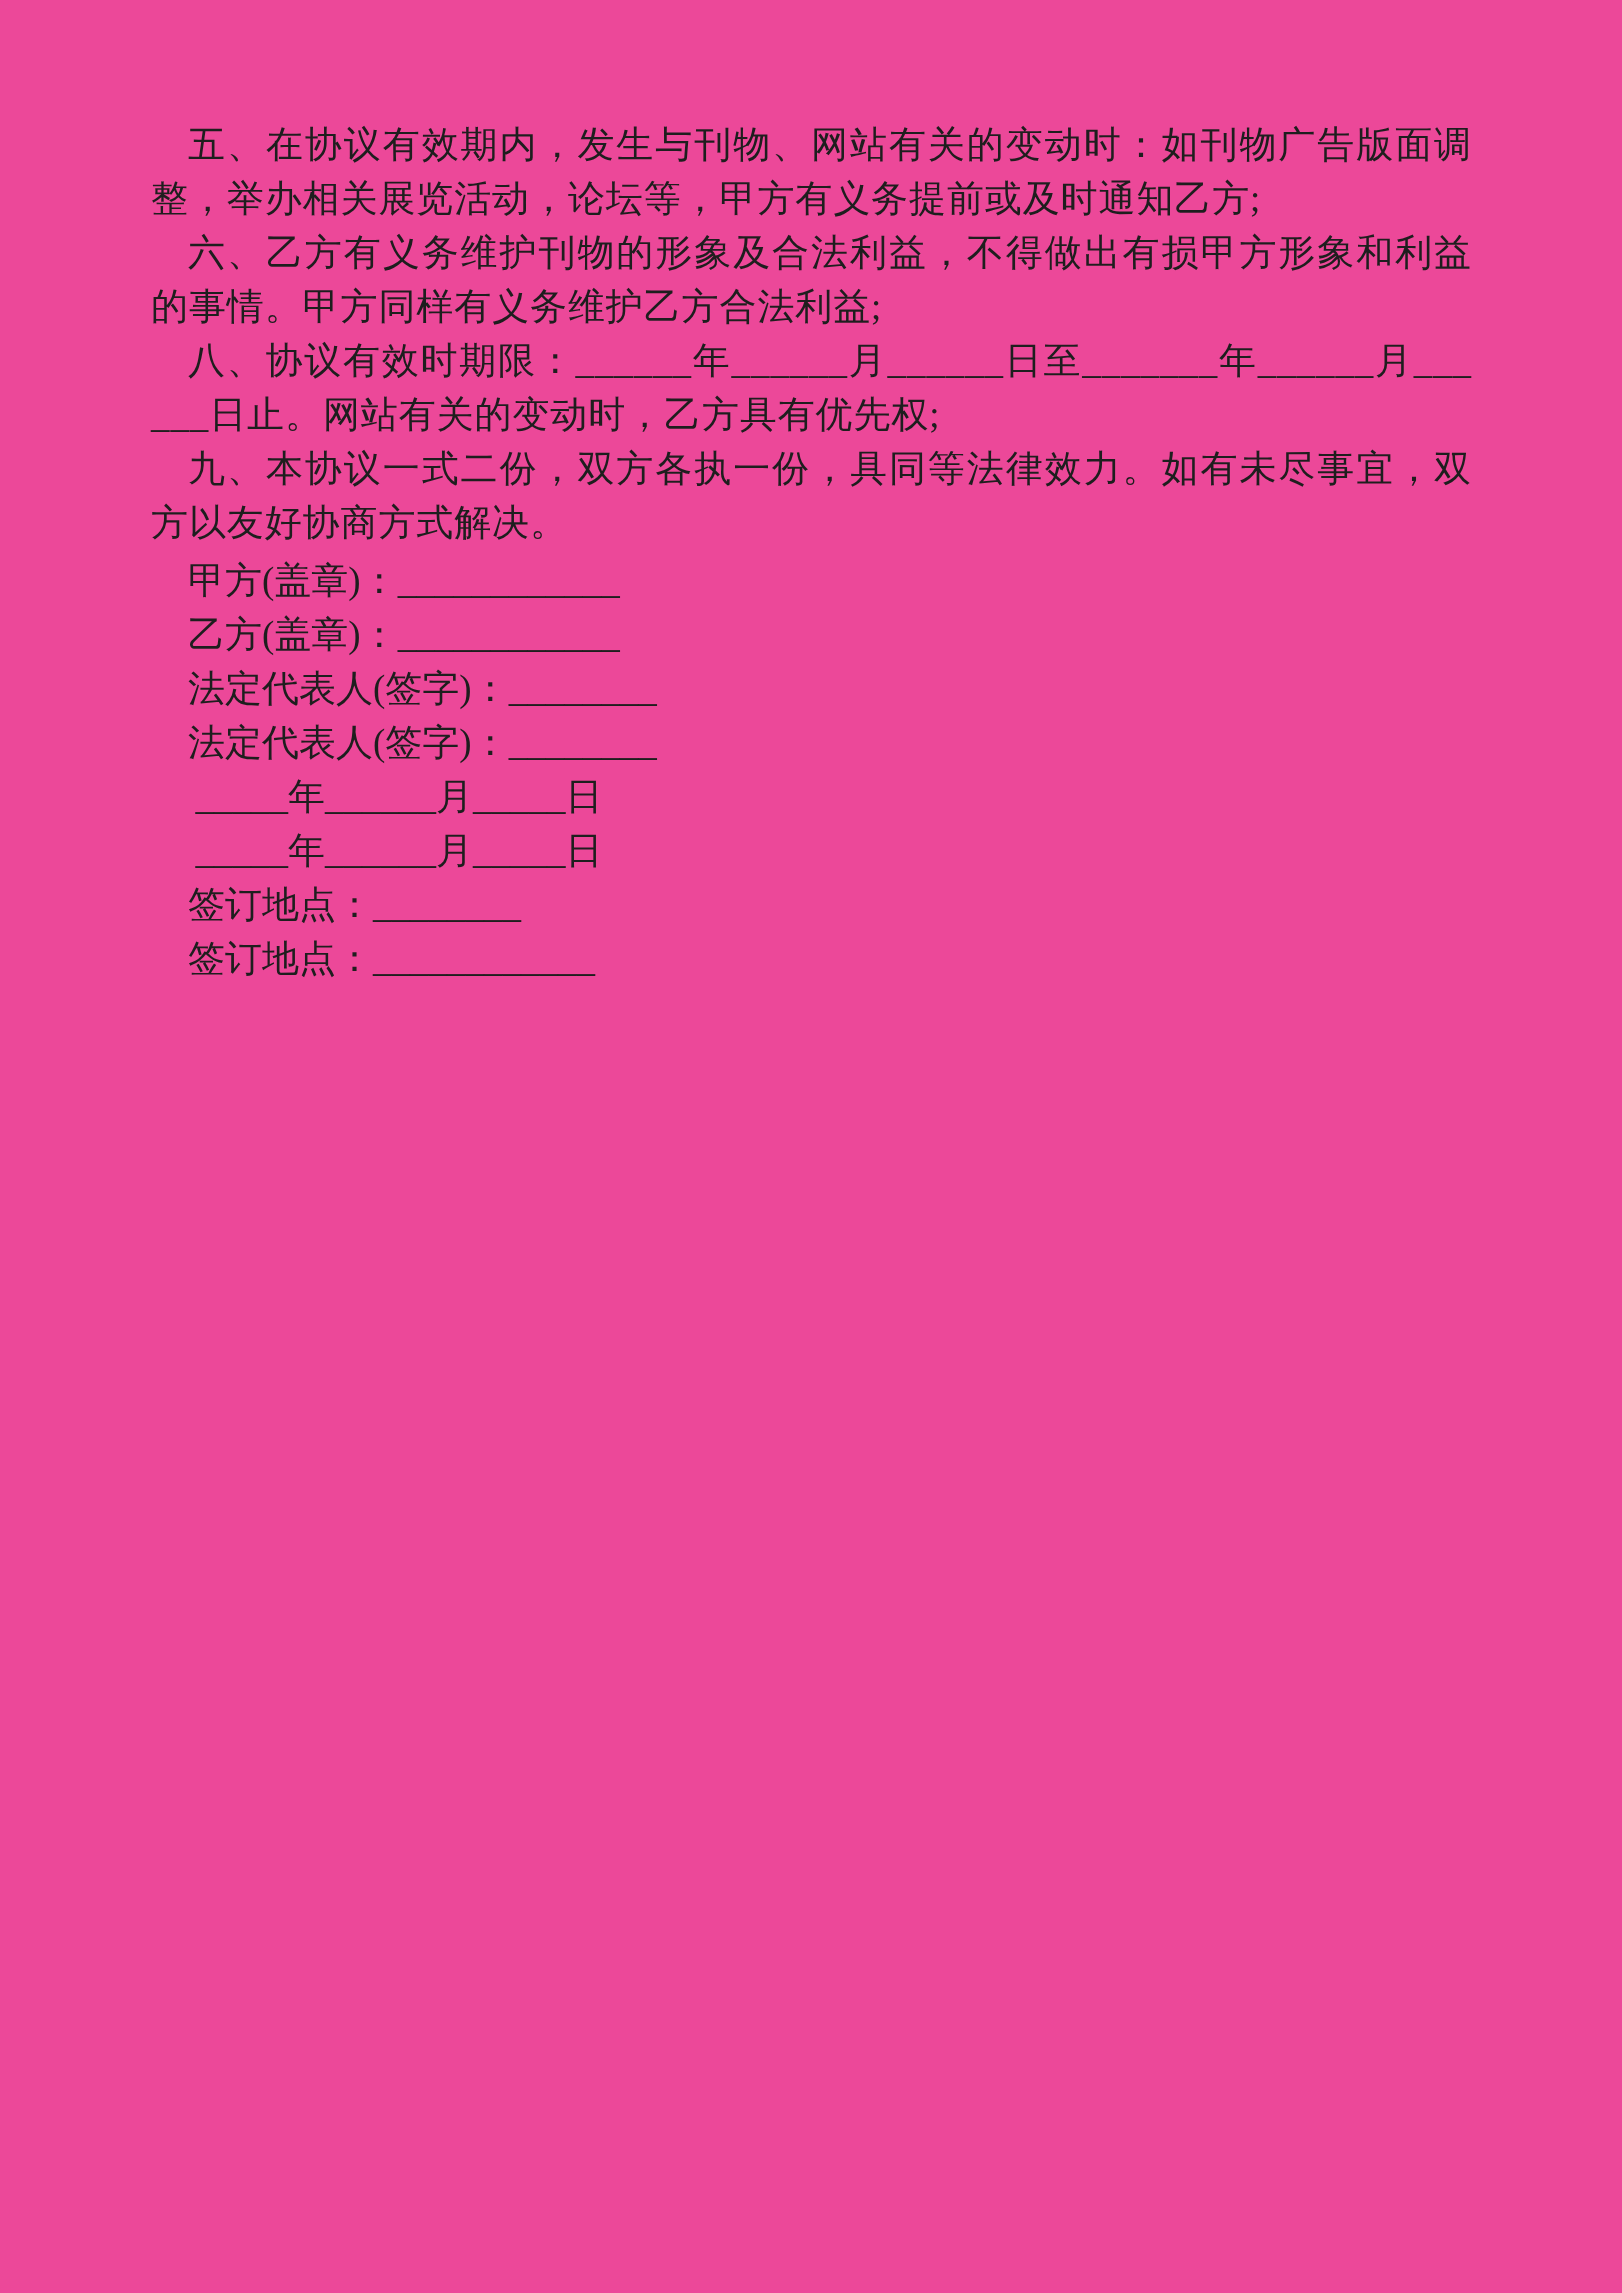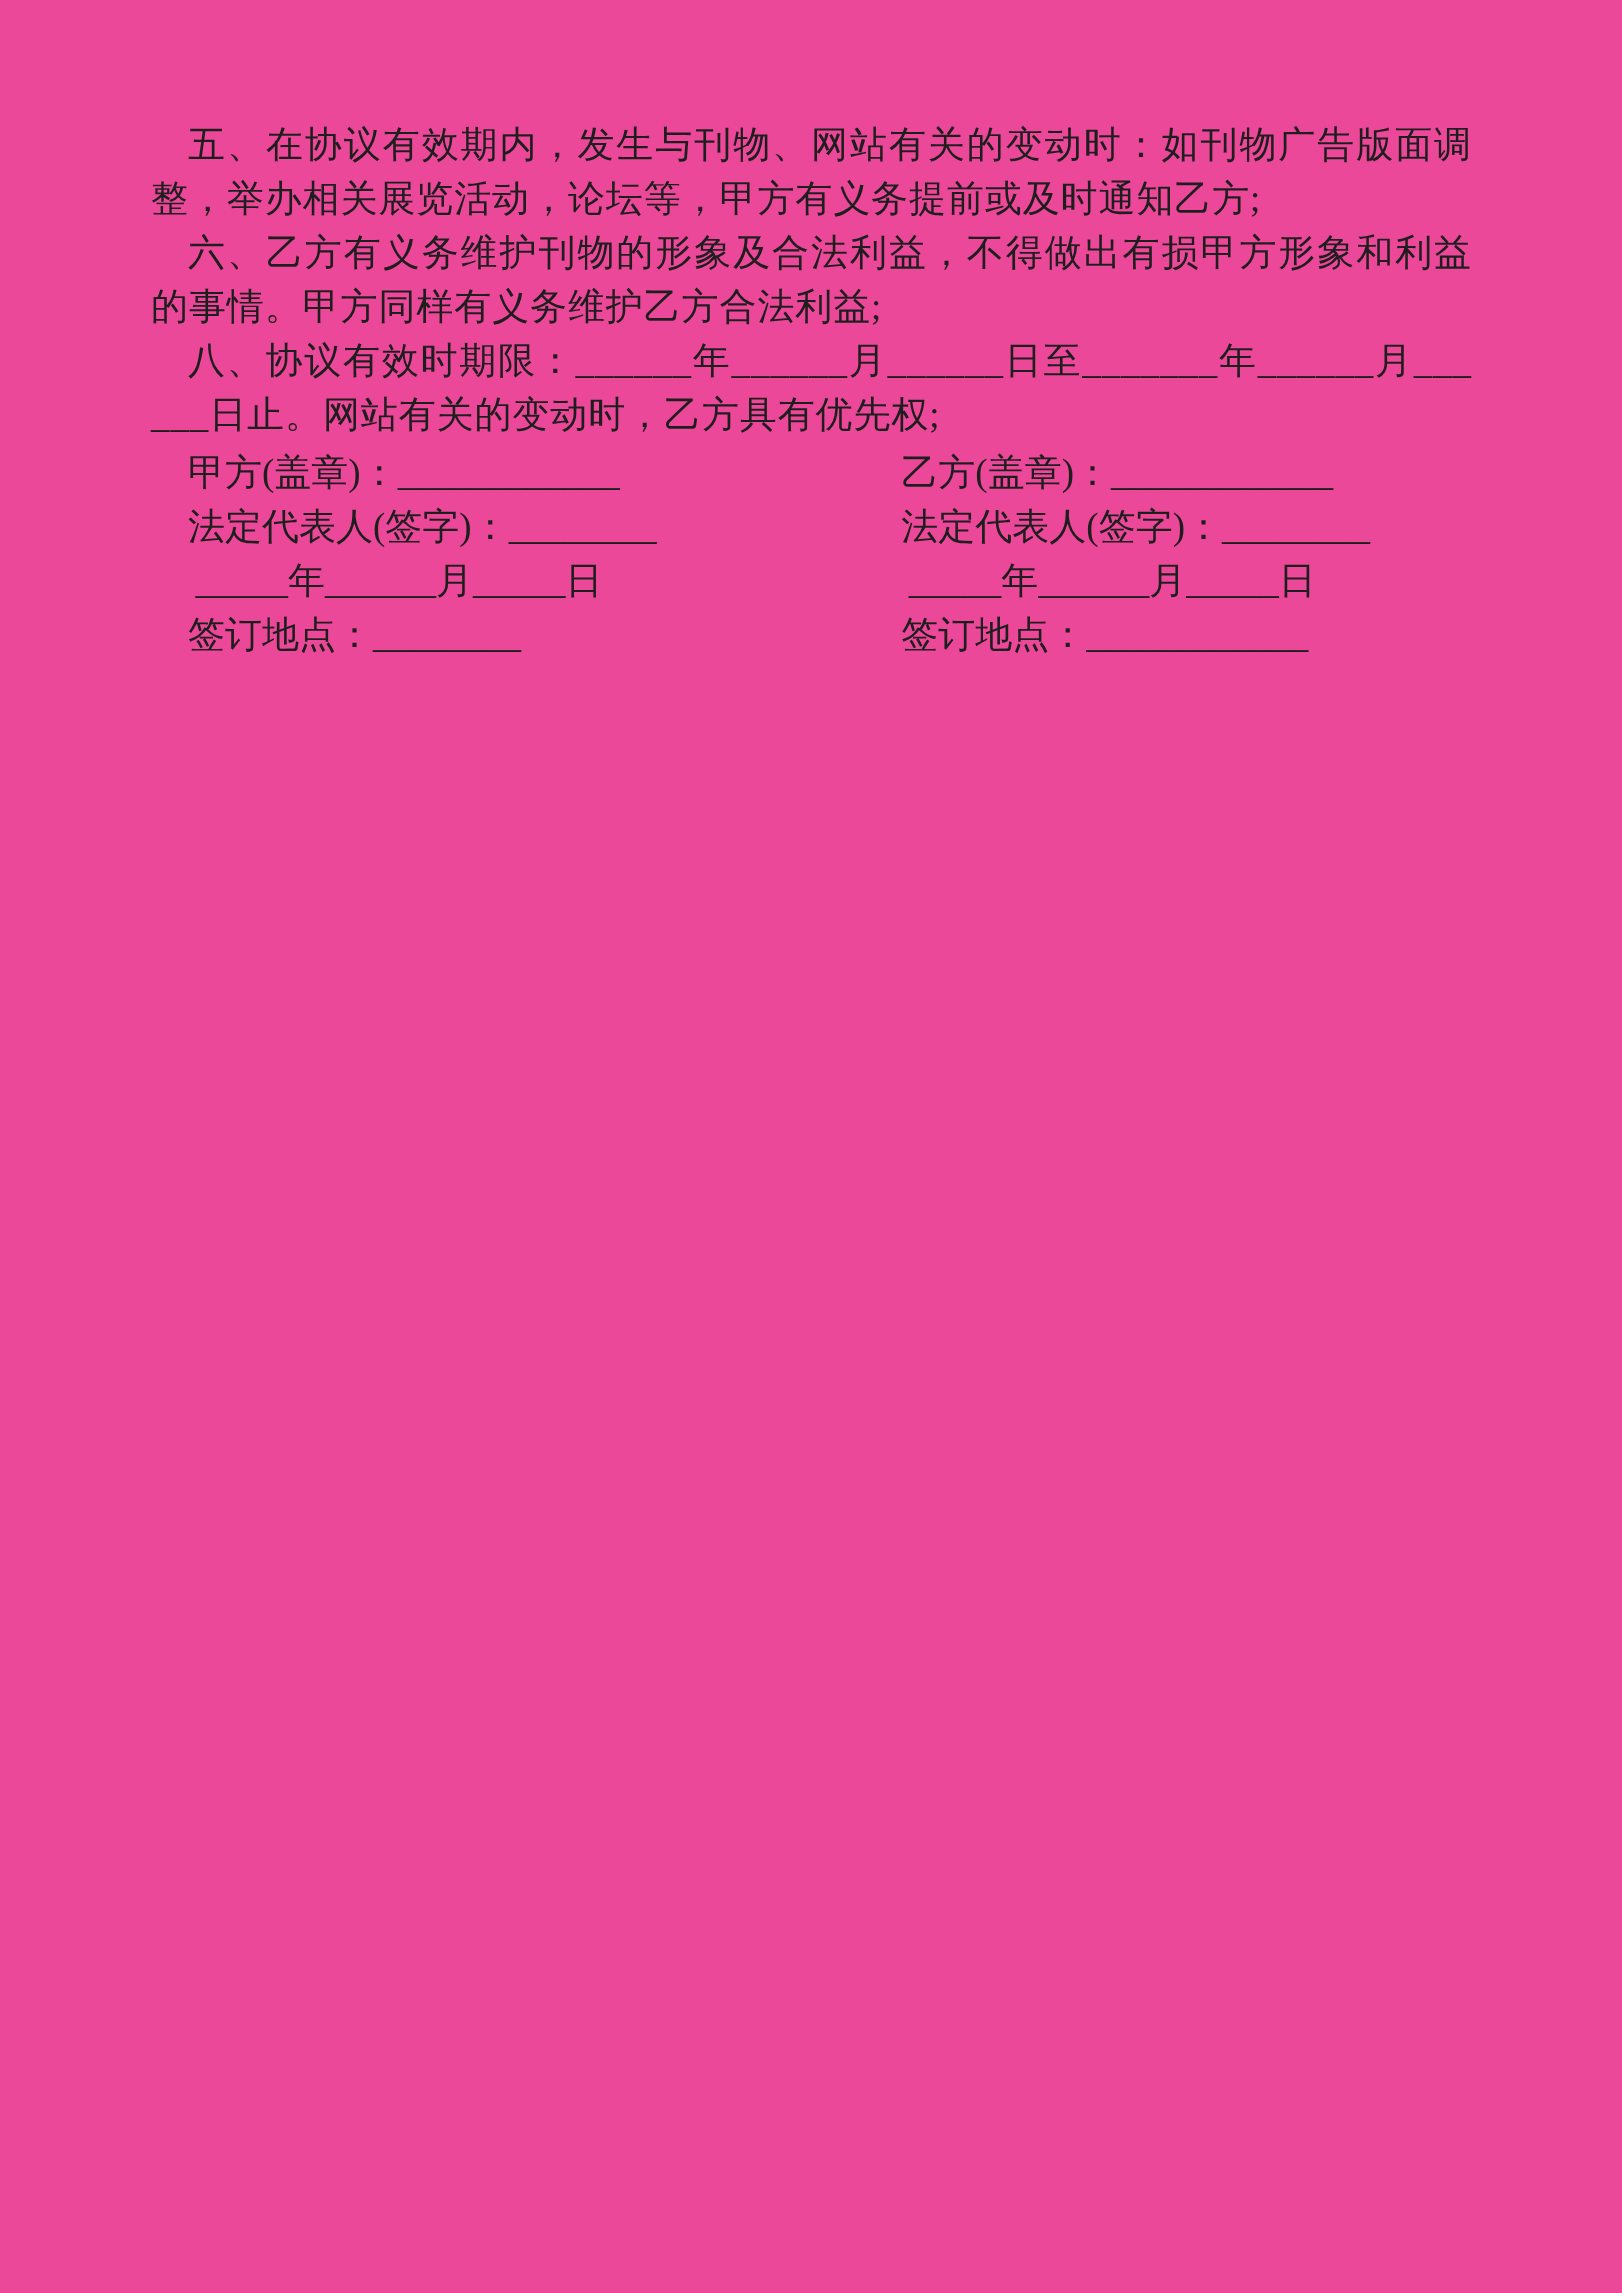--- a/index.html
+++ b/index.html
@@ -28,40 +28,42 @@
     letter-spacing: 0.9px;
     word-break: break-all;
   }
   .sig-block {
     margin-top: 3.6px;
     font-size: 37px;
     line-height: 54px;
   }
   .sig-row {
     display: flex;
+    flex-direction: column;
   }
   .sig-cell {
     box-sizing: border-box;
     padding-left: 1em;
     white-space: nowrap;
     overflow: visible;
   }
   .sig-cell.left  { width: 54%; }
   .sig-cell.right { width: 46%; }
   .sig-cell.date  { padding-left: 1.2em; }
 </style>
 </head>
 <body>
 
 <div class="page">
   <div class="contract-body">
 
     <p class="clause">五、在协议有效期内，发生与刊物、网站有关的变动时：如刊物广告版面调整，举办相关展览活动，论坛等，甲方有义务提前或及时通知乙方;</p>
     <p class="clause">六、乙方有义务维护刊物的形象及合法利益，不得做出有损甲方形象和利益的事情。甲方同样有义务维护乙方合法利益;</p>
     <p class="clause">八、协议有效时期限：______年______月______日至_______年______月______日止。网站有关的变动时，乙方具有优先权;</p>
+    <p class="clause">九、本协议一式二份，双方各执一份，具同等法律效力。如有未尽事宜，双方以友好协商方式解决。</p>
 
     <div class="sig-block">
 
       <div class="sig-row">
         <div class="sig-cell left">甲方(盖章)：____________</div>
         <div class="sig-cell right">乙方(盖章)：____________</div>
       </div>
 
       <div class="sig-row">
         <div class="sig-cell left">法定代表人(签字)：________</div>

